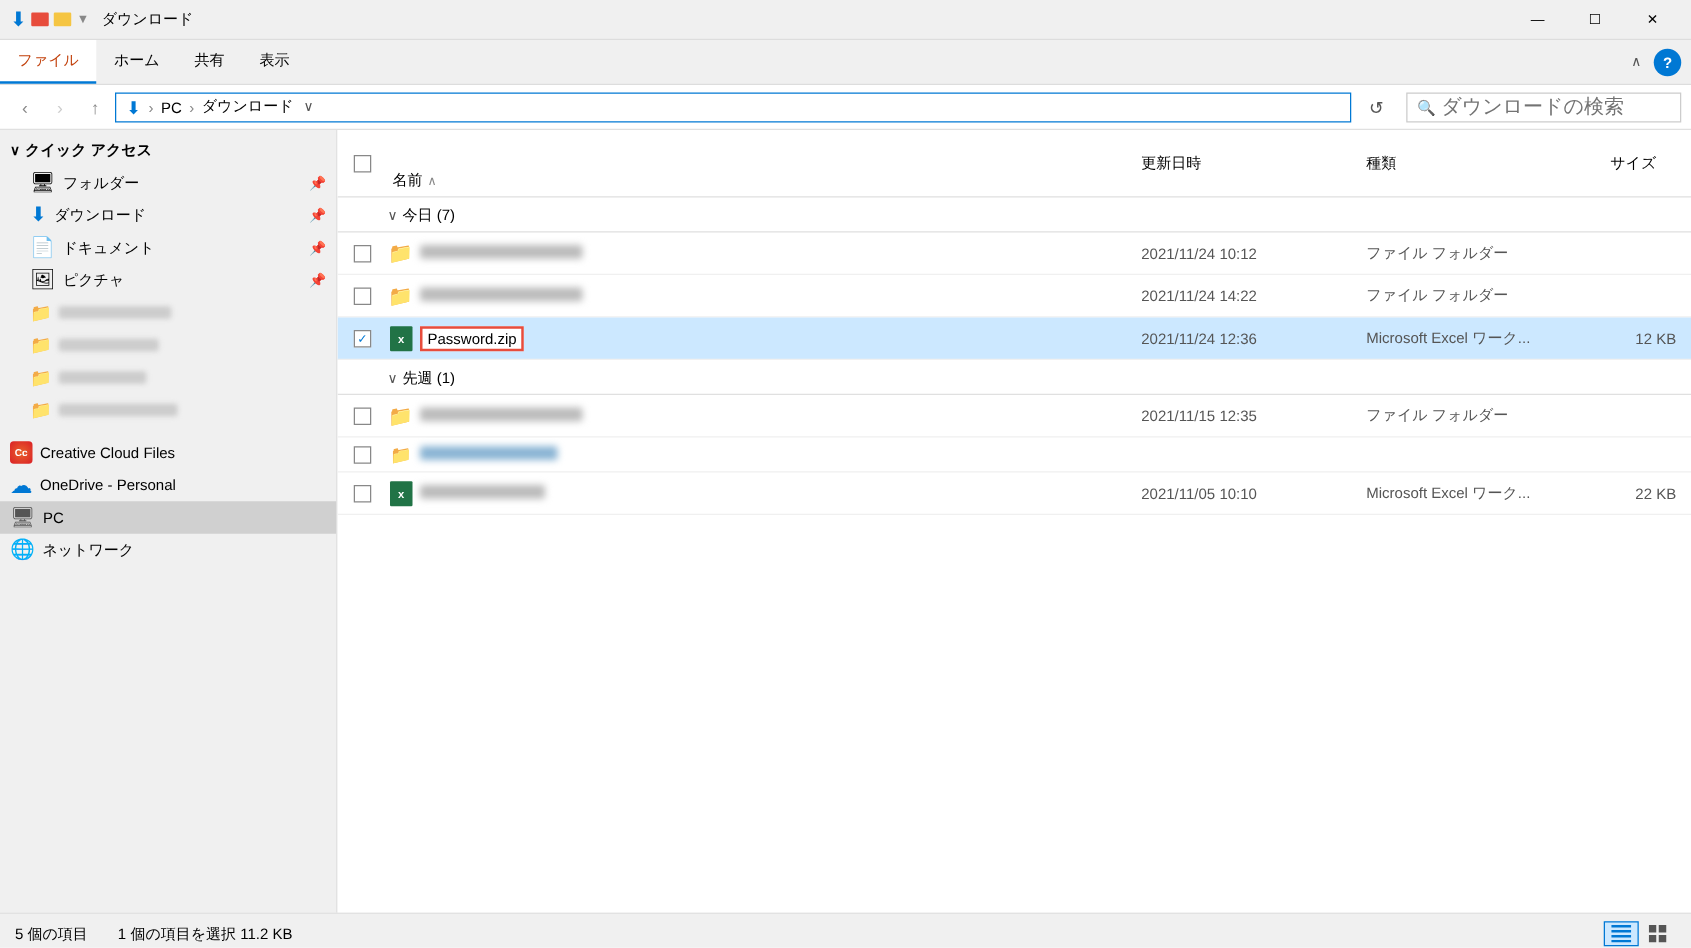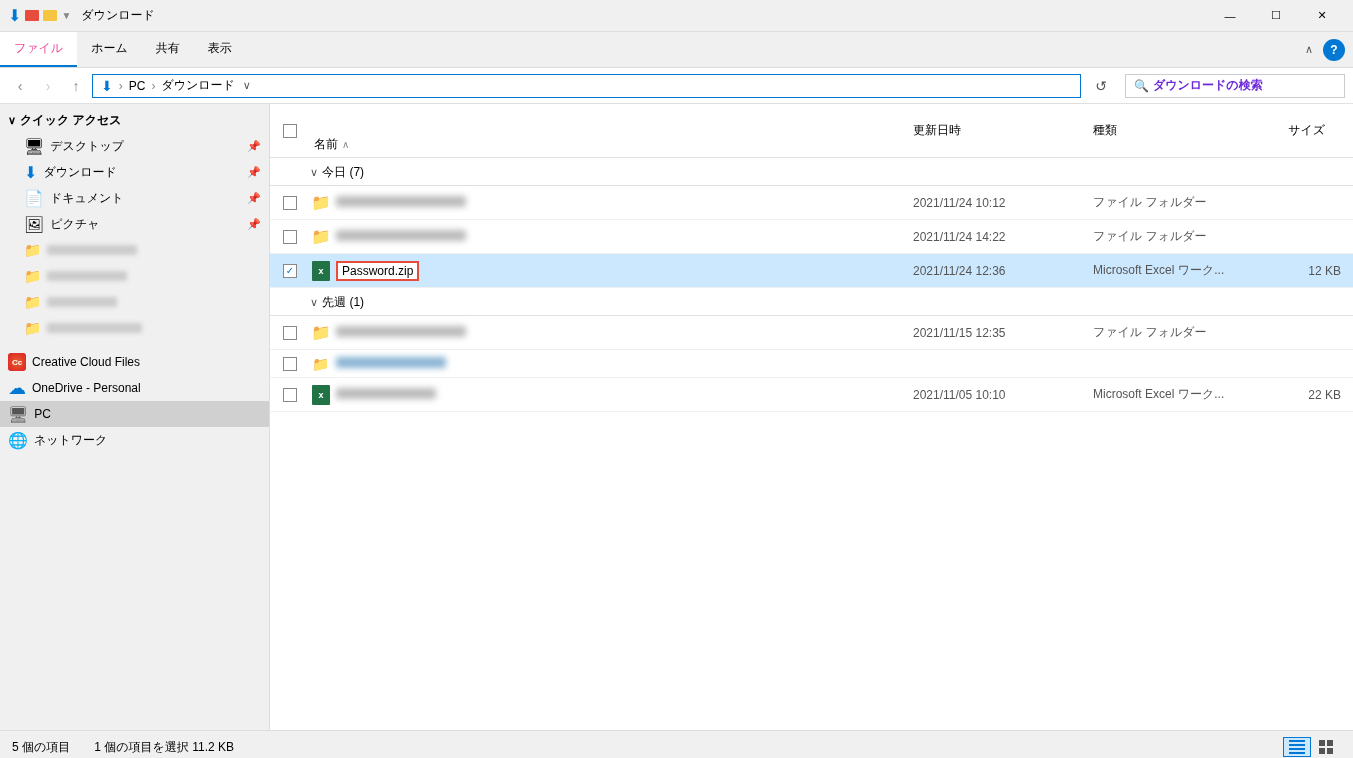--- a/index.html
+++ b/index.html
@@ -30,21 +30,21 @@
       padding: 0 14px;
       display: flex;
       align-items: center;
       font-size: 12px;
       cursor: pointer;
       border-bottom: 2px solid transparent;
     }
     .ribbon-tab.active {
       background: #fff;
       border-bottom: 2px solid #0078d4;
-      color: #ec4899;
+      color: #c2410c;
     }
     .ribbon-help { margin-left: auto; display: flex; align-items: center; padding: 0 8px; gap: 6px; }
     .ribbon-chevron { color: #555; font-size: 11px; cursor: pointer; padding: 4px; }
     .help-btn { width: 22px; height: 22px; background: #0078d4; border-radius: 50%; color: #fff; display: flex; align-items: center; justify-content: center; font-size: 12px; font-weight: bold; cursor: pointer; }
 
     
     .address-bar {
       height: 36px;
       background: #fff;
       border-bottom: 1px solid #e0e0e0;
@@ -75,21 +75,21 @@
       height: 24px;
       border: 1px solid #ccc;
       background: #fff;
       display: flex;
       align-items: center;
       padding: 0 8px;
       gap: 4px;
       margin-left: 8px;
     }
     .search-icon { color: #888; font-size: 12px; }
-    .search-text { color: #6d28d9; font-size: 12px; flex: 1; font-weight: bold; }
+    .search-text { color: #737373; font-size: 16px; flex: 1; }
 
     
     .main-layout {
       display: flex;
       height: calc(758px - 32px - 36px - 36px - 28px);
     }
 
     
     .sidebar {
       width: 270px;
@@ -290,21 +290,21 @@
 <div class="main-layout">
 
   <div class="sidebar">
     <div class="sidebar-section">
       <div class="sidebar-header">
         <span style="margin-right:4px;font-size:11px;">∨</span>
         <span>クイック アクセス</span>
       </div>
       <div class="sidebar-item">
         <span style="font-size:16px;">🖥</span>
-        <span class="sidebar-item-label">デスクトップ</span>
+        <span class="sidebar-item-label">フォルダー</span>
         <span class="sidebar-pin">📌</span>
       </div>
       <div class="sidebar-item">
         <span style="color:#0078d4;font-size:16px;">⬇</span>
         <span class="sidebar-item-label">ダウンロード</span>
         <span class="sidebar-pin">📌</span>
       </div>
       <div class="sidebar-item">
         <span style="font-size:16px;">📄</span>
         <span class="sidebar-item-label">ドキュメント</span>

